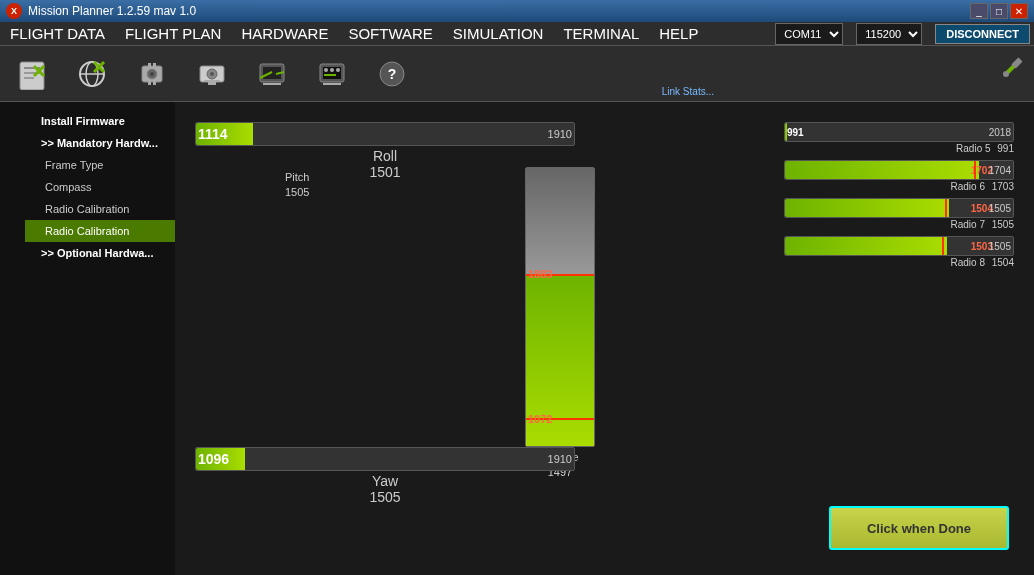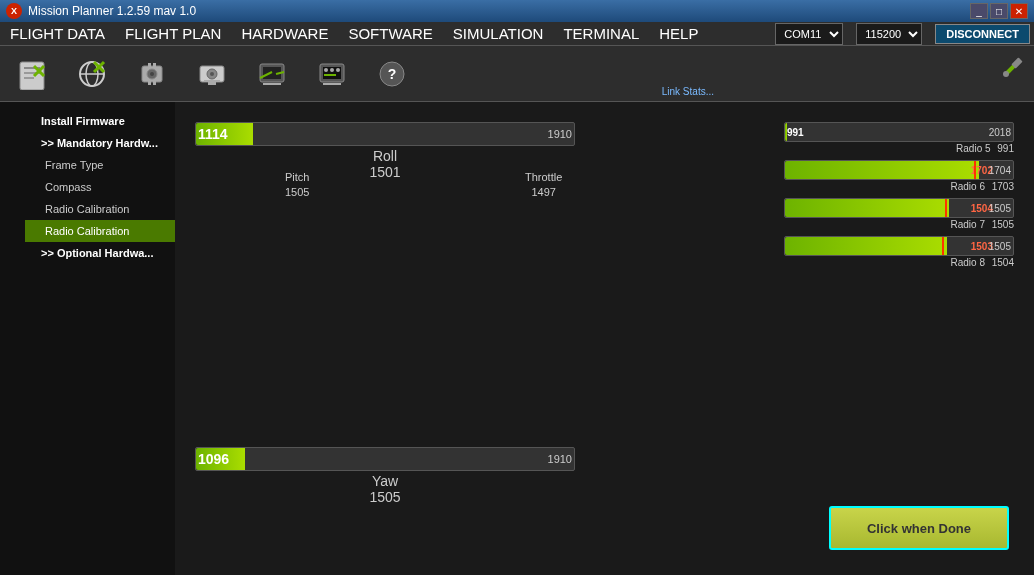--- a/index.html
+++ b/index.html
@@ -453,20 +453,28 @@
       </div>
 
       <div style="position:absolute; top:55px; left:100px;">
         <div class="vert-bar-title">
           <span>Pitch</span><br>
           <span>1505</span>
         </div>
       </div>
 
       <div style="position:absolute; top:55px; left:340px;">
+        <div style="width:70px; height:280px; background:#444; border:1px solid #666; position:relative; border-radius:2px;">
+          <div style="width:100%; height:38%; background:linear-gradient(to bottom, #666, #999);"></div>
+          <div style="width:100%; height:62%; background:linear-gradient(to bottom, #6db300, #aadd00);"></div>
+          <div style="position:absolute; top:38%; left:0; right:0; height:2px; background:#ff3300;"></div>
+          <div style="position:absolute; top:90%; left:0; right:0; height:2px; background:#ff3300;"></div>
+          <span style="position:absolute; top:36%; left:2px; font-size:11px; color:#ff6644; font-weight:bold;">1883</span>
+          <span style="position:absolute; top:88%; left:2px; font-size:11px; color:#ff6644; font-weight:bold;">1072</span>
+        </div>
         <div class="vert-bar-title">
           <span>Throttle</span><br>
           <span>1497</span>
         </div>
       </div>
 
       <div style="position:absolute; bottom:60px; left:10px; width:380px;">
         <div class="horiz-bar">
           <div class="horiz-bar-fill" style="width:13%;"></div>
           <span class="horiz-bar-label-left">1096</span>

